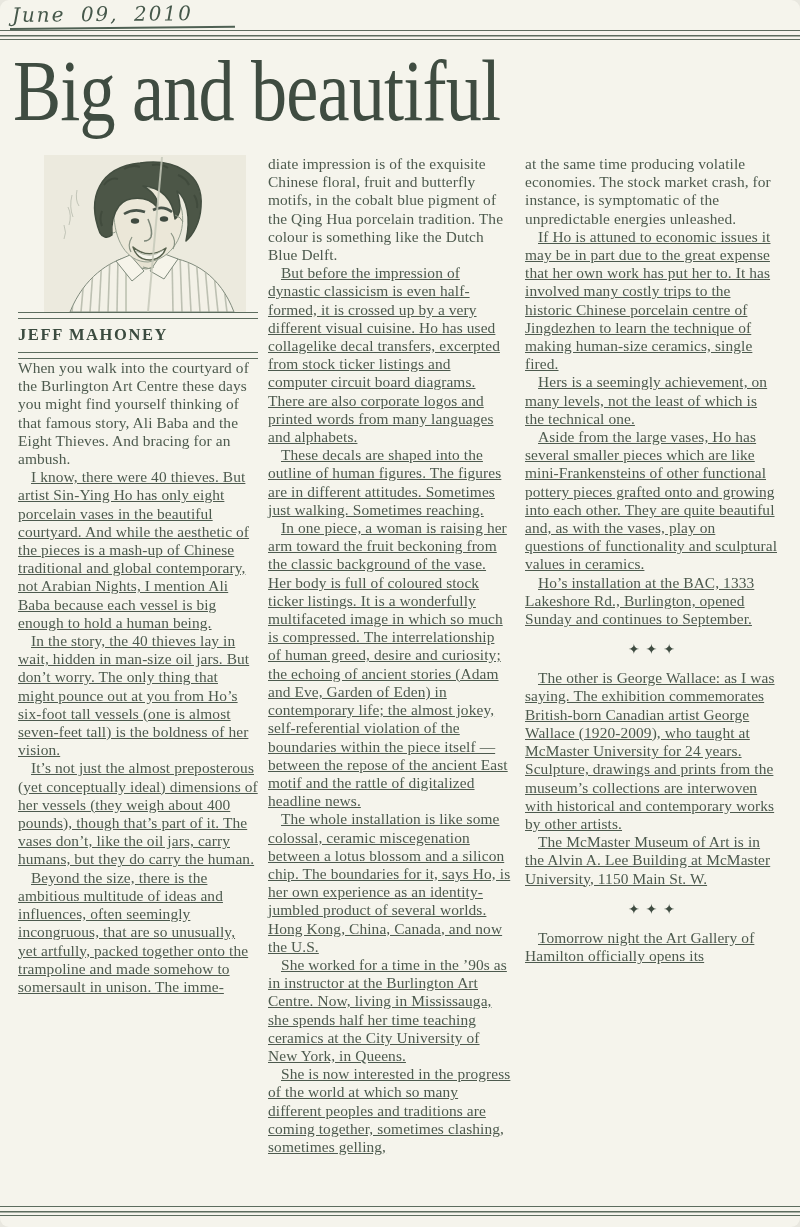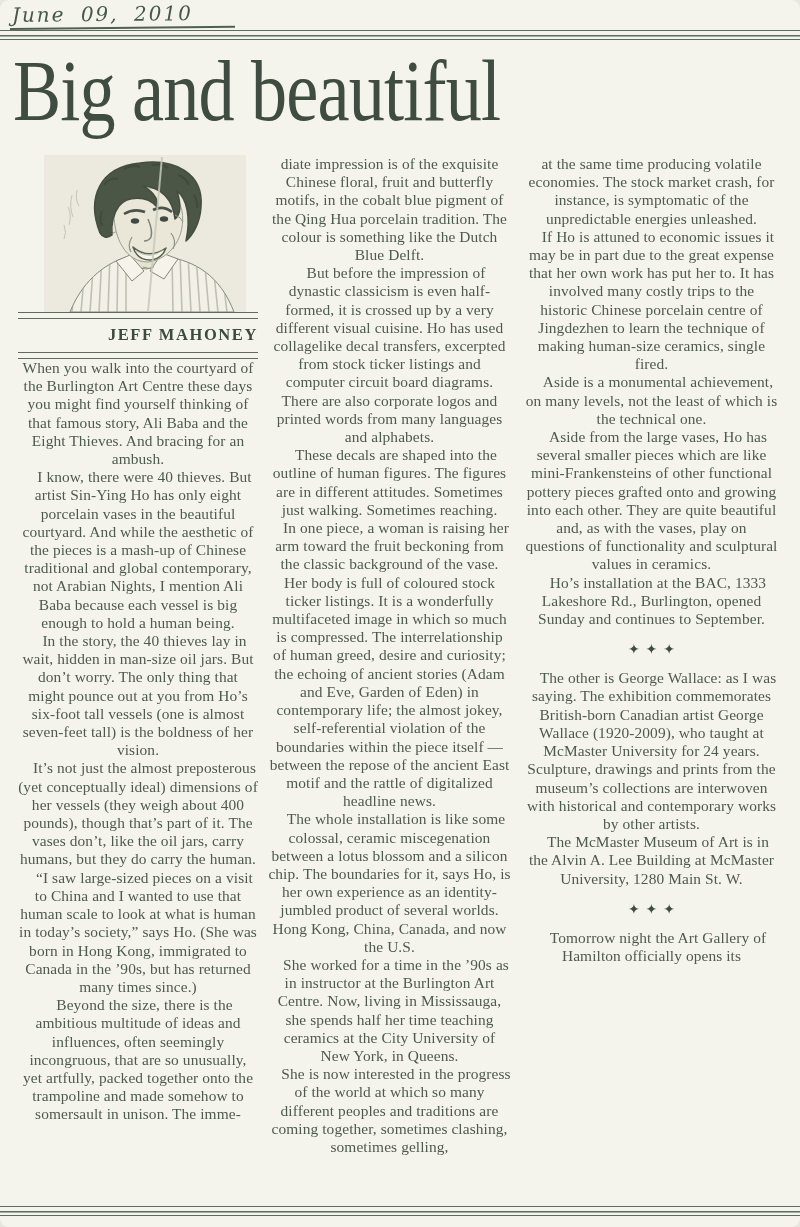--- a/index.html
+++ b/index.html
@@ -68,45 +68,45 @@
   }
   .col{flex:none;}
   .col1{width:240px;}
   .col2{width:243px;margin-left:10px;}
   .col3{width:253px;margin-left:14px;}
   .para{
     margin:0;
     font-size:15.4px;
     line-height:18.2px;
     letter-spacing:0.1px;
-    text-align:center;
+    text-align:left;
     color:var(--ink);
   }
-  .indent{text-indent:13px;}
+  .indent{text-indent:13px;text-decoration:underline;}
   .col1 .body-start{}
   .separator{
     text-align:center;
     font-size:14px;
     letter-spacing:6px;
     color:var(--ink-dark);
     margin:13px 0 11px;
     text-indent:6px;
   }
   
   .photo-wrap{
     width:202px;height:157px;
     margin-left:26px;
     overflow:hidden;
   }
   .photo-wrap svg{display:block;}
   .byline-name{
     font-weight:bold;
     font-size:16.5px;
     letter-spacing:1.6px;
-    text-align:right;
+    text-align:left;
     color:#3b4b3f;
     padding:6px 0 7px;
   }
 </style>
 </head>
 <body>
 
 <div class="page">
 
   <div class="handwritten">June 09, 2010</div>
@@ -181,45 +181,44 @@
       </div>
 
       <div class="rule-double"></div>
       <div class="byline-name">JEFF MAHONEY</div>
       <div class="rule-double"></div>
 
       <p class="para body-start">When you walk into the courtyard of the Burlington Art Centre these days you might find yourself thinking of that famous story, Ali Baba and the Eight Thieves. And bracing for an ambush.</p>
       <p class="para indent">I know, there were 40 thieves. But artist Sin-Ying Ho has only eight porcelain vases in the beautiful courtyard. And while the aesthetic of the pieces is a mash-up of Chinese traditional and global contemporary, not Arabian Nights, I mention Ali Baba because each vessel is big enough to hold a human being.</p>
       <p class="para indent">In the story, the 40 thieves lay in wait, hidden in man-size oil jars. But don’t worry. The only thing that might pounce out at you from Ho’s six-foot tall vessels (one is almost seven-feet tall) is the boldness of her vision.</p>
       <p class="para indent">It’s not just the almost preposterous (yet conceptually ideal) dimensions of her vessels (they weigh about 400 pounds), though that’s part of it. The vases don’t, like the oil jars, carry humans, but they do carry the human.</p>
-      <p class="para indent">“I saw large-sized pieces on a visit to China and I wanted to use that human scale to look at what is human in today’s society,” says Ho. (She was born in Hong Kong, immigrated to Canada in the ’90s, but has returned many times since.)</p>
       <p class="para indent">Beyond the size, there is the ambitious multitude of ideas and influences, often seemingly incongruous, that are so unusually, yet artfully, packed together onto the trampoline and made somehow to somersault in unison. The imme-</p>
     </div>
 
     <div class="col col2">
       <p class="para">diate impression is of the exquisite Chinese floral, fruit and butterfly motifs, in the cobalt blue pigment of the Qing Hua porcelain tradition. The colour is something like the Dutch Blue Delft.</p>
       <p class="para indent">But before the impression of dynastic classicism is even half-formed, it is crossed up by a very different visual cuisine. Ho has used collagelike decal transfers, excerpted from stock ticker listings and computer circuit board diagrams. There are also corporate logos and printed words from many languages and alphabets.</p>
       <p class="para indent">These decals are shaped into the outline of human figures. The figures are in different attitudes. Sometimes just walking. Sometimes reaching.</p>
       <p class="para indent">In one piece, a woman is raising her arm toward the fruit beckoning from the classic background of the vase. Her body is full of coloured stock ticker listings. It is a wonderfully multifaceted image in which so much is compressed. The interrelationship of human greed, desire and curiosity; the echoing of ancient stories (Adam and Eve, Garden of Eden) in contemporary life; the almost jokey, self-referential violation of the boundaries within the piece itself — between the repose of the ancient East motif and the rattle of digitalized headline news.</p>
       <p class="para indent">The whole installation is like some colossal, ceramic miscegenation between a lotus blossom and a silicon chip. The boundaries for it, says Ho, is her own experience as an identity-jumbled product of several worlds. Hong Kong, China, Canada, and now the U.S.</p>
       <p class="para indent">She worked for a time in the ’90s as in instructor at the Burlington Art Centre. Now, living in Mississauga, she spends half her time teaching ceramics at the City University of New York, in Queens.</p>
       <p class="para indent">She is now interested in the progress of the world at which so many different peoples and traditions are coming together, sometimes clashing, sometimes gelling,</p>
     </div>
 
     <div class="col col3">
       <p class="para">at the same time producing volatile economies. The stock market crash, for instance, is symptomatic of the unpredictable energies unleashed.</p>
       <p class="para indent">If Ho is attuned to economic issues it may be in part due to the great expense that her own work has put her to. It has involved many costly trips to the historic Chinese porcelain centre of Jingdezhen to learn the technique of making human-size ceramics, single fired.</p>
-      <p class="para indent">Aside is a monumental achievement, on many levels, not the least of which is the technical one.</p>
+      <p class="para indent">Hers is a seemingly achievement, on many levels, not the least of which is the technical one.</p>
       <p class="para indent">Aside from the large vases, Ho has several smaller pieces which are like mini-Frankensteins of other functional pottery pieces grafted onto and growing into each other. They are quite beautiful and, as with the vases, play on questions of functionality and sculptural values in ceramics.</p>
       <p class="para indent">Ho’s installation at the BAC, 1333 Lakeshore Rd., Burlington, opened Sunday and continues to September.</p>
 
       <div class="separator">✦✦✦</div>
 
       <p class="para indent">The other is George Wallace: as I was saying. The exhibition commemorates British-born Canadian artist George Wallace (1920-2009), who taught at McMaster University for 24 years. Sculpture, drawings and prints from the museum’s collections are interwoven with historical and contemporary works by other artists.</p>
-      <p class="para indent">The McMaster Museum of Art is in the Alvin A. Lee Building at McMaster University, 1280 Main St. W.</p>
+      <p class="para indent">The McMaster Museum of Art is in the Alvin A. Lee Building at McMaster University, 1150 Main St. W.</p>
 
       <div class="separator">✦✦✦</div>
 
       <p class="para indent">Tomorrow night the Art Gallery of Hamilton officially opens its</p>
     </div>
 
   </div>
 
   <div class="rule-triple rule-bottom"></div>
 

